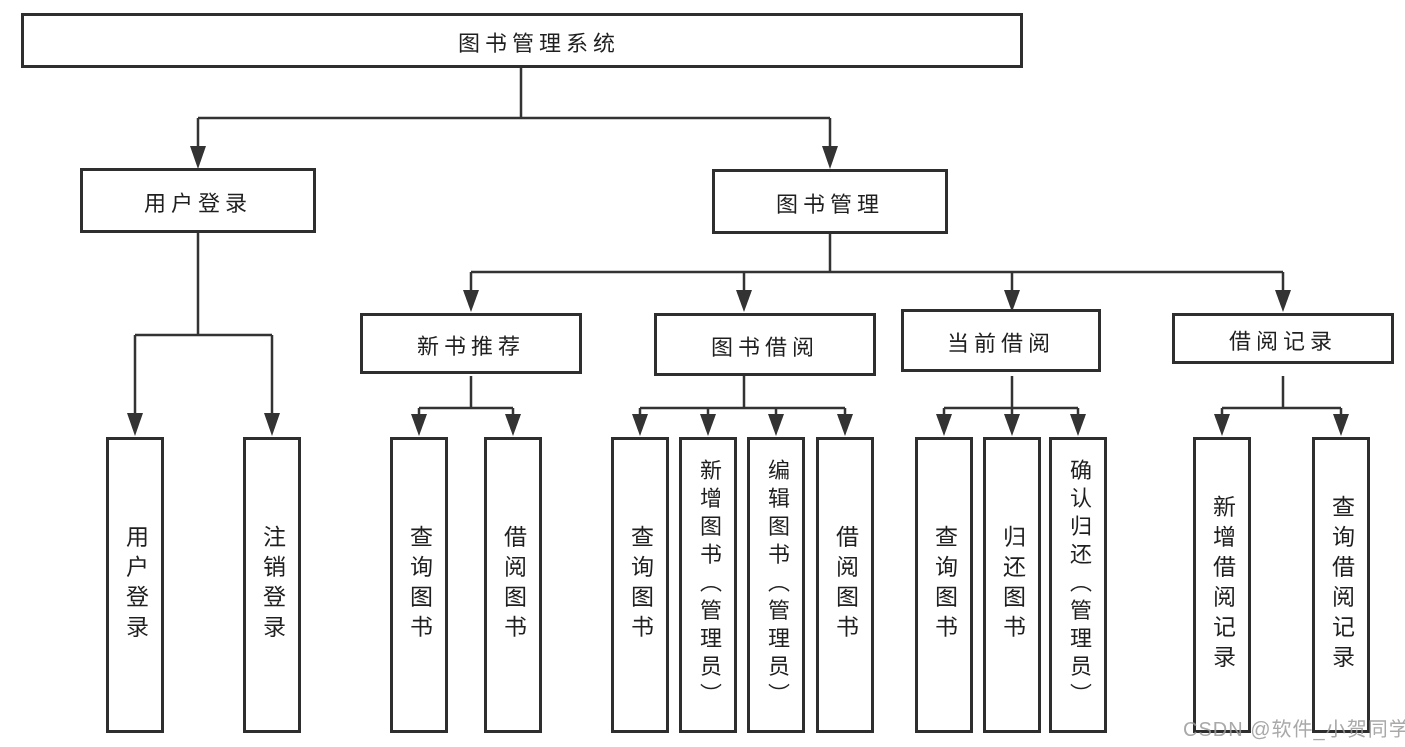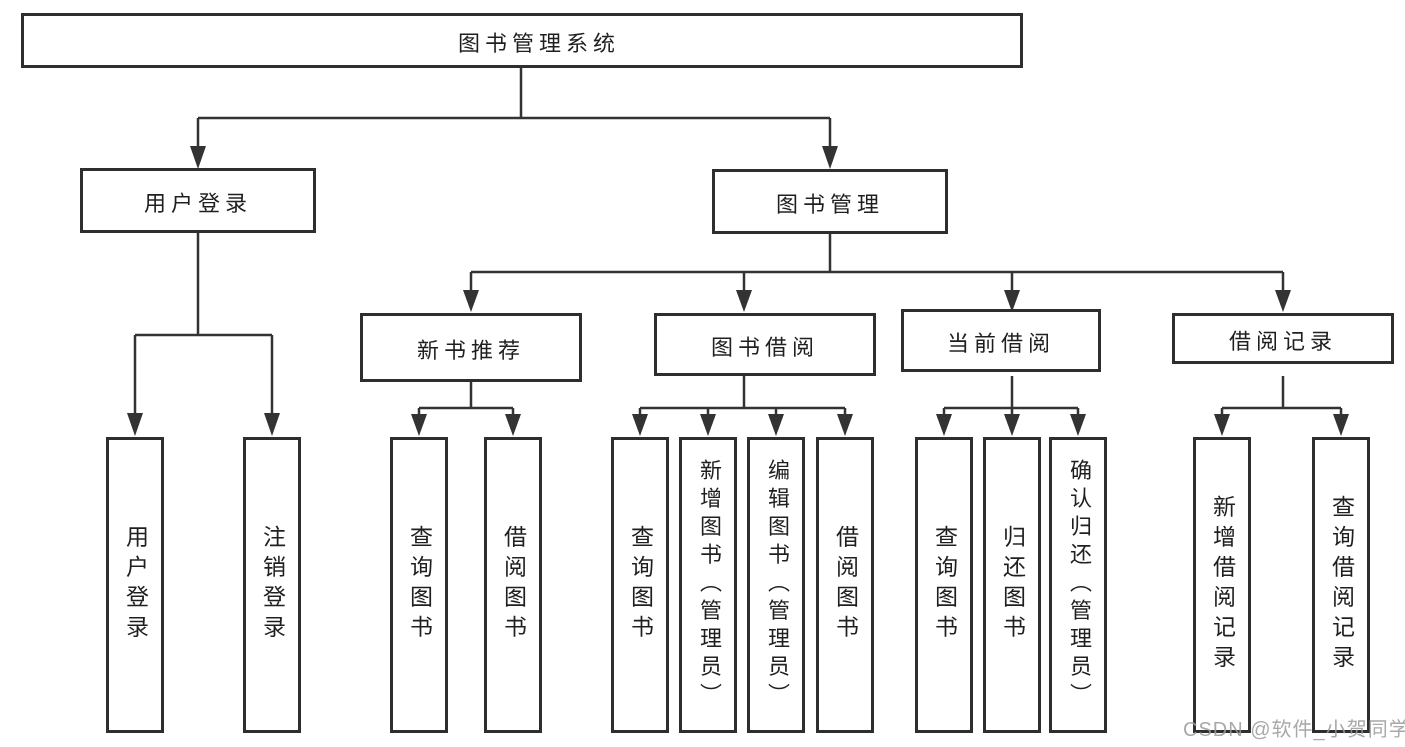--- a/index.html
+++ b/index.html
@@ -83,21 +83,21 @@
       <polygon points="1214,414 1230,414 1222,436"></polygon>
       <polygon points="1333,414 1349,414 1341,436"></polygon>
     </g>
   </svg>
 
   <div class="hbox" style="left:21px;top:13px;width:1002px;height:55px;padding-left:34px;">图书管理系统</div>
 
   <div class="hbox" style="left:80px;top:168px;width:236px;height:65px;">用户登录</div>
   <div class="hbox" style="left:712px;top:169px;width:236px;height:65px;text-align:center;">图书管理</div>
 
-  <div class="hbox" style="left:360px;top:313px;width:222px;height:69px;">新书推荐</div>
+  <div class="hbox" style="left:360px;top:313px;width:222px;height:61px;">新书推荐</div>
   <div class="hbox" style="left:654px;top:313px;width:222px;height:63px;">图书借阅</div>
   <div class="hbox" style="left:901px;top:309px;width:200px;height:63px;">当前借阅</div>
   <div class="hbox" style="left:1172px;top:313px;width:222px;height:51px;">借阅记录</div>
 
   <div class="vbox" style="left:106px;">
     <span class="vtext">用户登录</span>
   </div>
   <div class="vbox" style="left:243px;">
     <span class="vtext">注销登录</span>
   </div>

